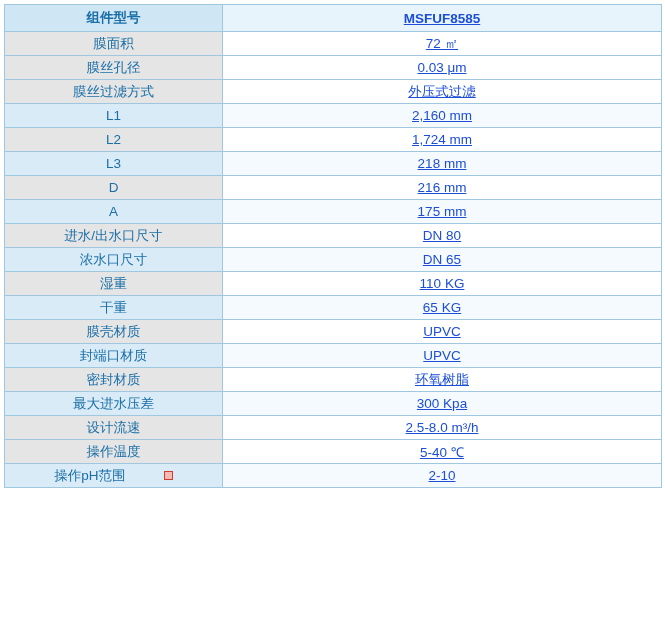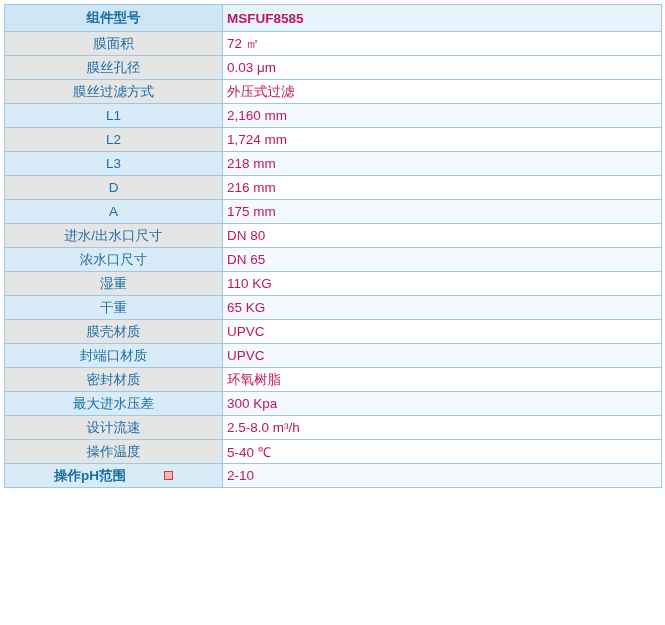--- a/index.html
+++ b/index.html
@@ -29,43 +29,43 @@
     font-size: 13.5px;
     padding: 0 4px;
     vertical-align: middle;
   }
   td.label {
     text-align: center;
     color: #1a6fa8;
     background: #e5e5e5;
   }
   td.value {
-    text-align: left;
-    color: #be185d;
+    text-align: center;
+    color: #1d4ed8;
     background: #ffffff;
+    text-decoration: underline;
   }
   
   tr.tint td.label { background: #d9ebf7; }
   tr.tint td.value { background: #f4fafd; }
 
   tr.head td.label { background: #cfe6f5; }
   tr.head td.value { background: #e8f4fb; }
   tr.head td { font-weight: bold; height: 26px; }
   .red-mark {
     display: inline-block;
     width: 7px;
     height: 7px;
     border: 1px solid #d23b2e;
     background: #f3b9b2;
     margin-left: 38px;
     vertical-align: middle;
   }
   .label-inner {
     display: inline-block;
-    font-weight: bold;
   }
 </style>
 </head>
 <body>
 
 <table class="spec-table">
   <colgroup>
     <col class="c-label">
     <col class="c-value">
   </colgroup>

